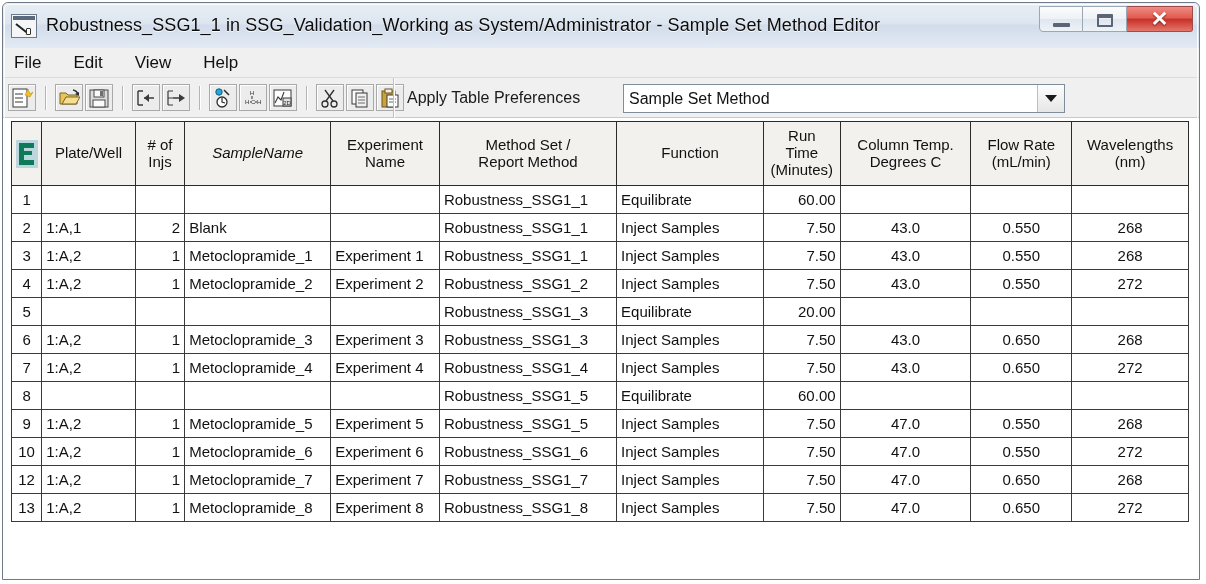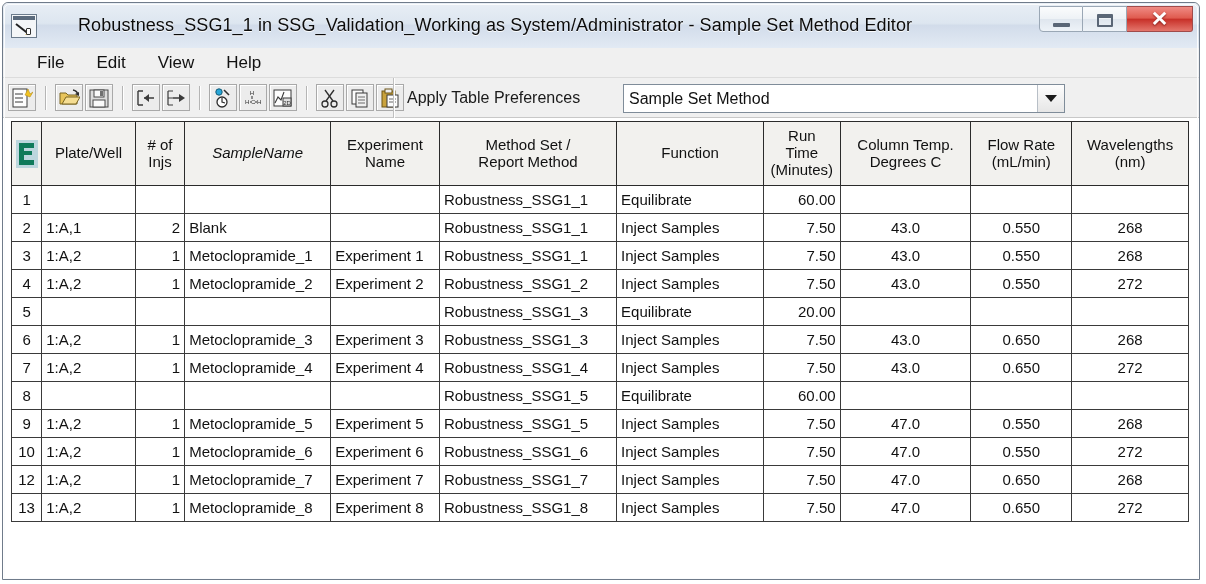--- a/index.html
+++ b/index.html
@@ -97,21 +97,20 @@
     border-radius: 1px;
     background: #fff;
     box-sizing: border-box;
   }
   .title-text {
     font-size: 18px;
     color: #0b0b0b;
     letter-spacing: 0.1px;
     white-space: nowrap;
     text-shadow: 0 1px 0 rgba(255,255,255,0.9);
-    margin-left: 32px;
   }
 
   .win-buttons {
     position: absolute;
     right: 6px;
     top: 3px;
     display: flex;
     height: 26px;
   }
   .win-btn {
@@ -163,21 +162,21 @@
     font-family: "Liberation Sans", sans-serif;
   }
 
   
   .menubar {
     height: 30px;
     flex: 0 0 30px;
     background: #f0f0f0;
     display: flex;
     align-items: center;
-    padding-left: 31px;
+    padding-left: 8px;
     border-bottom: 1px solid #dcdcdc;
     box-sizing: border-box;
   }
   .menu-item {
     font-size: 17px;
     color: #111;
     margin-right: 26px;
     cursor: default;
     padding: 1px 3px;
   }

